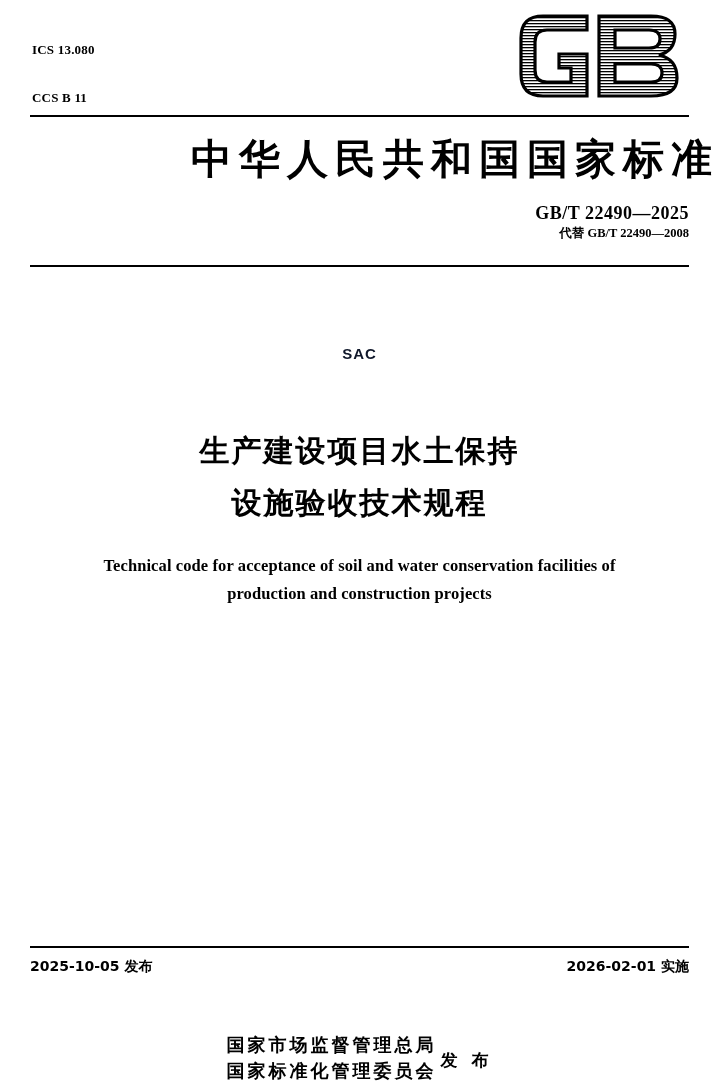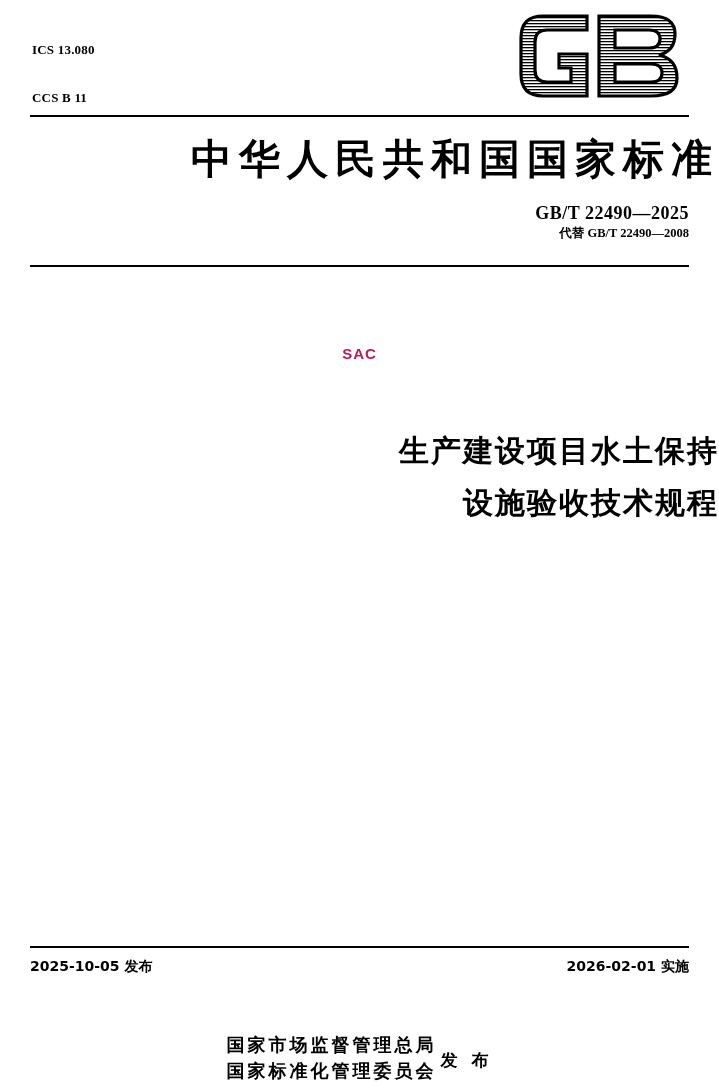--- a/index.html
+++ b/index.html
@@ -93,31 +93,31 @@
   
   .watermark {
     position: absolute;
     left: 50%;
     top: 345px;
     transform: translateX(-50%);
     font-family: "Liberation Sans", sans-serif;
     font-size: 15px;
     font-weight: bold;
     letter-spacing: 1px;
-    color: #be185d;
+    color: #0f172a;
     user-select: none;
   }
 
   
   .cn-title {
     position: absolute;
     left: 0;
     right: 0;
     top: 425px;
-    text-align: right;
+    text-align: center;
     font-family: "DejaVu Serif", serif;
     font-weight: bold;
     font-size: 30px;
     line-height: 52px;
     letter-spacing: 2px;
   }
 
   
   .en-title {
     position: absolute;
@@ -215,20 +215,24 @@
     <div class="replace">代替 GB/T 22490—2008</div>
   </div>
 
   <div class="watermark">SAC</div>
 
   <div class="cn-title">
     <div>生产建设项目水土保持</div>
     <div>设施验收技术规程</div>
   </div>
 
+  <div class="en-title">
+    <div>Technical code for acceptance of soil and water conservation facilities of</div>
+    <div>production and construction projects</div>
+  </div>
 
   <div class="date-row">
     <span>2025-10-05 发布</span>
     <span>2026-02-01 实施</span>
   </div>
 
   <div class="issuer-wrap">
     <div class="issuer-names">
       <div>国家市场监督管理总局</div>
       <div>国家标准化管理委员会</div>

